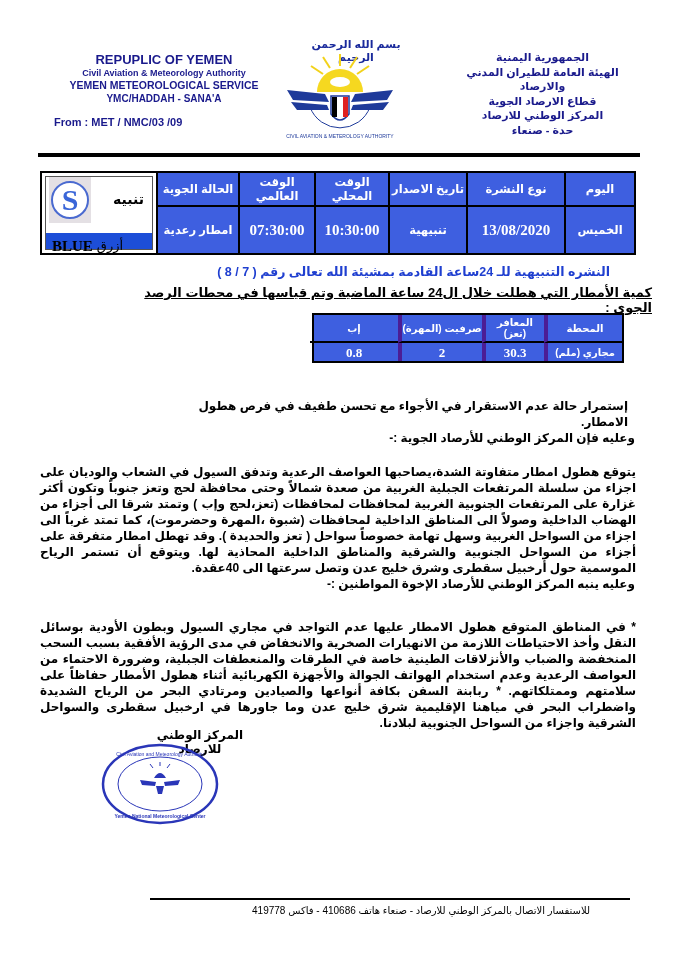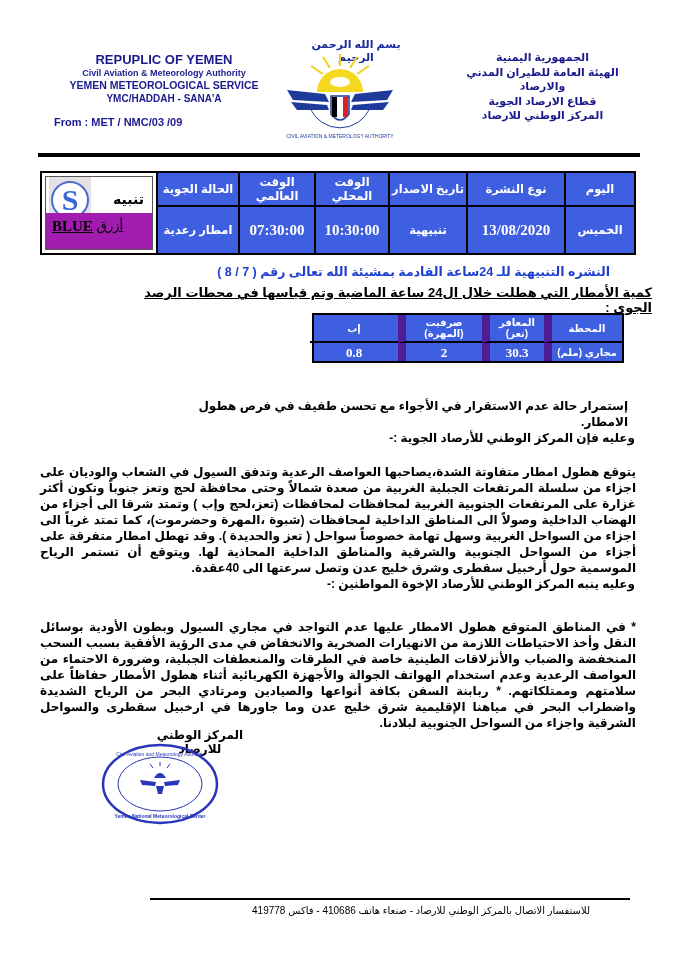--- a/index.html
+++ b/index.html
@@ -19,35 +19,35 @@
   .hdr-ar { position: absolute; left: 450px; top: 50px; width: 185px; text-align: center; direction: rtl; color: #1a1a8c; font-weight: bold; font-size: 11px; line-height: 14.5px; }
 
   .rule-top { position: absolute; left: 38px; top: 153px; width: 602px; height: 4px; background: #000; }
 
   .info-table { position: absolute; left: 40px; top: 171px; width: 596px; height: 84px; border: 2px solid #000; background: #3e5fe0; display: flex; }
   .badge { width: 118px; height: 100%; background: #fff; border-right: 2px solid #000; position: relative; }
   .badge-inner { position: absolute; left: 3px; top: 3px; width: 108px; height: 74px; border: 1px solid #555; }
   .badge-s { position: absolute; left: 3px; top: 0px; width: 42px; height: 46px; background: #e4e0e4; }
   .badge-s .circ { position: absolute; left: 2px; top: 4px; width: 38px; height: 38px; border-radius: 50%; border: 2px solid #4a6ad0; background: #fff; color: #3a66d8; font-family: "Liberation Serif", serif; font-weight: bold; font-size: 30px; line-height: 34px; text-align: center; }
   .badge-word { position: absolute; right: 8px; top: 14px; font-size: 14px; font-weight: bold; direction: rtl; }
-  .badge-blue { position: absolute; left: 0; bottom: 0; width: 100%; height: 36px; background: #a21caf; font-family: "Liberation Serif", serif; font-weight: bold; font-size: 15px; line-height: 26px; padding-left: 6px; color: #000; display: flex; gap: 4px; text-decoration: underline; }
+  .badge-blue { position: absolute; left: 0; bottom: 0; width: 100%; height: 16px; background: #1d4ed8; font-family: "Liberation Serif", serif; font-weight: bold; font-size: 15px; line-height: 26px; padding-left: 6px; color: #000; display: flex; gap: 4px; }
   .badge-blue span.ar { font-family: "DejaVu Sans", sans-serif; font-size: 13px; font-weight: normal; }
 
   .grid { flex: 1; display: grid; grid-template-columns: 106px 70px 74px 78px 78px 70px; grid-template-rows: 34px 1fr; direction: rtl; }
   .cell { border-left: 2px solid #000; border-bottom: 2px solid #000; display: flex; align-items: center; justify-content: center; color: #fff; font-size: 11.5px; font-weight: bold; text-align: center; }
   .grid .cell:nth-child(6), .grid .cell:nth-child(12) { border-left: none; }
   .grid .cell.val { border-bottom: none; }
   .cell.num { font-family: "Liberation Serif", serif; font-size: 15px; }
   .grid { grid-template-columns: 70px 98px 78px 74px 76px 80px; }
 
   .title-link { position: absolute; left: 190px; top: 264px; width: 420px; direction: rtl; text-align: right; font-size: 12.5px; font-weight: bold; color: #1f3fd0; }
   .subtitle { position: absolute; left: 130px; top: 285px; width: 540px; direction: rtl; text-align: right; font-size: 13px; font-weight: bold; text-decoration: underline; padding-right: 18px; }
 
   .rain-table { position: absolute; left: 312px; top: 313px; width: 312px; height: 50px; border: 2px solid #000; background: #3e5fe0; display: grid; grid-template-columns: 78px 62px 84px 88px; grid-template-rows: 28px 1fr; direction: rtl; }
-  .rc { border-left: 8px solid #4c1d95; border-bottom: 2px solid #000; color: #fff; font-size: 10px; font-weight: bold; display: flex; align-items: center; justify-content: center; text-align: center; line-height: 11px; }
+  .rc { border-left: 4px solid #4c1d95; border-bottom: 2px solid #000; color: #fff; font-size: 10px; font-weight: bold; display: flex; align-items: center; justify-content: center; text-align: center; line-height: 11px; }
   .rain-table .rc:nth-child(4), .rain-table .rc:nth-child(8) { border-left: none; }
   .rc.v { border-bottom: none; }
   .rc.num { font-family: "Liberation Serif", serif; font-size: 13px; }
 
   .para { position: absolute; direction: rtl; text-align: right; font-weight: bold; font-size: 12px; line-height: 16px; }
   .p1 { left: 150px; top: 398px; width: 478px; }
   .p2 { left: 150px; top: 430px; width: 485px; }
   .p3 { left: 40px; top: 464px; width: 596px; text-align: justify; text-align-last: right; }
   .p4 { left: 150px; top: 576px; width: 485px; }
   .p5 { left: 40px; top: 619px; width: 596px; text-align: justify; text-align-last: right; }
@@ -91,20 +91,21 @@
   <rect x="58" y="45" width="5" height="20" fill="#e02020"></rect>
   <path d="M25 55 A32 32 0 0 0 85 55" fill="none" stroke="#1e3a9a" stroke-width="1"></path>
   <text x="55" y="86" font-size="5" text-anchor="middle" fill="#1e3a9a" font-family="Liberation Sans, sans-serif">CIVIL AVIATION &amp; METEROLOGY AUTHORITY</text>
 </svg>
 
 <div class="hdr-ar">
   <div>الجمهورية اليمنية</div>
   <div>الهيئة العامة للطيران المدني والارصاد</div>
   <div>قطاع الارصاد الجوية</div>
   <div>المركز الوطني للارصاد</div>
+  <div>حدة - صنعاء</div>
 </div>
 
 <div class="rule-top"></div>
 
 <div class="info-table">
   <div class="badge">
     <div class="badge-inner">
       <div class="badge-s">
         <div class="circ">S</div>
       </div>

